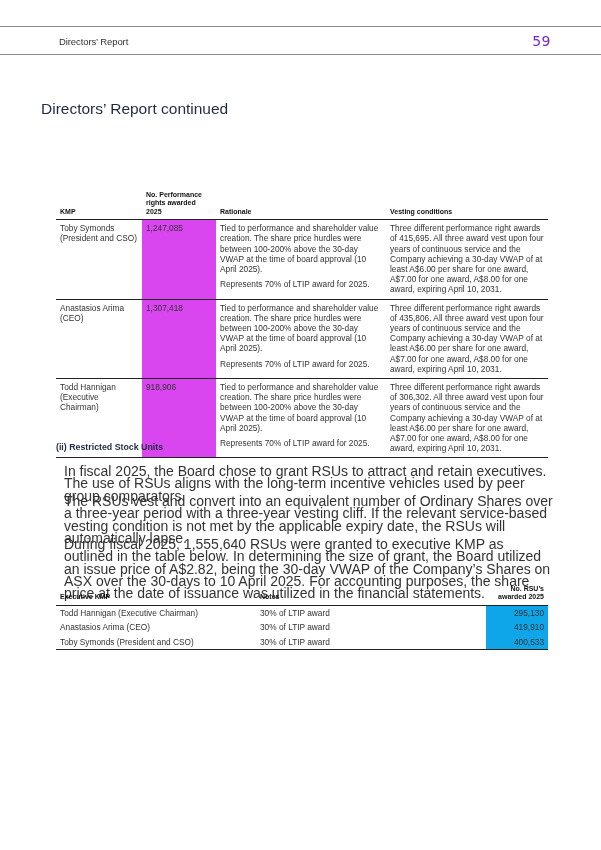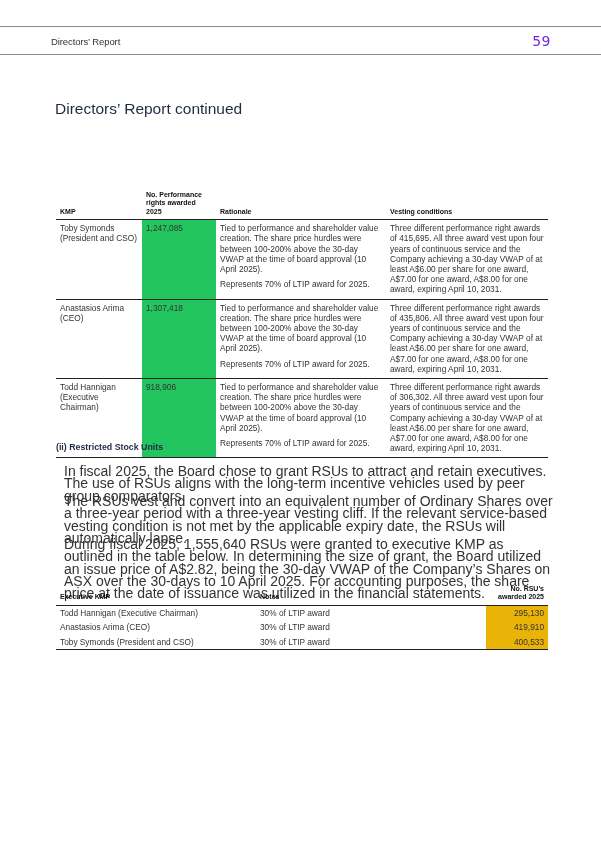--- a/index.html
+++ b/index.html
@@ -1,39 +1,39 @@
 <!DOCTYPE html>
 <html><head>
 <meta charset="utf-8">
 <style>
   html, body { margin:0; padding:0; background:#ffffff; }
   body { width:601px; height:850px; position:relative; overflow:hidden;
          font-family:"Liberation Sans", sans-serif; color:#222; }
   .hdr-line { position:absolute; left:0; width:601px; height:1px; background:#8a8a8a; }
-  .hdr-title { position:absolute; left:51px; top:36px; font-size:9.5px; color:#333;
+  .hdr-title { position:absolute; left:59px; top:36px; font-size:9.5px; color:#333;
                font-family:"Liberation Sans Narrow","Liberation Sans",sans-serif; letter-spacing:-0.1px;text-align:center; }
   .page-num { position:absolute; right:50px; top:33px; font-size:14px; color:#6d28d9;
               font-family:"DejaVu Sans", sans-serif; letter-spacing:0.5px; }
-  .page-title { position:absolute; left:55px; top:100px; font-size:15.5px; color:#1f2a44; }
+  .page-title { position:absolute; left:41px; top:100px; font-size:15.5px; color:#1f2a44; }
   table { border-collapse:collapse; position:absolute; font-size:8.3px; line-height:10.2px; color:#333; }
   th { font-weight:bold; font-size:7px; line-height:8.4px; color:#111; text-align:left; vertical-align:bottom; padding:0 4px 3px 4px; }
   td { vertical-align:top; padding:3px 4px 4px 4px; }
   .kmp-table { left:56px; top:191px; width:492px; }
   .kmp-table thead tr { border-bottom:1.5px solid #222; }
   .kmp-table tbody tr { border-bottom:1.5px solid #222; }
-  .kmp-table .num { background:#22c55e; }
+  .kmp-table .num { background:#d946ef; }
   .kmp-table td p { margin:0; }
   .kmp-table td p + p { margin-top:5px; }
   .sec-head { position:absolute; left:56px; top:442px; font-size:8.8px; font-weight:bold; color:#1f2a44; }
   .para { position:absolute; left:56px; width:490px; font-size:14px; line-height:12.3px; color:#333; margin:8px; }
   .rsu-table { left:56px; top:585px; width:492px; }
   .rsu-table thead tr { border-bottom:1.5px solid #222; }
   .rsu-table tbody tr:last-child { border-bottom:1.5px solid #222; }
   .rsu-table td { padding:2px 4px 2px 4px; line-height:10.5px; }
-  .rsu-table .num { background:#eab308; text-align:right; }
+  .rsu-table .num { background:#0ea5e9; text-align:right; }
   .rsu-table th.r { text-align:right; }
 </style>
 </head>
 <body>
 
 <div class="hdr-line" style="top:26px;"></div>
 <div class="hdr-title">Directors’ Report</div>
 <div class="page-num">59</div>
 <div class="hdr-line" style="top:54px;"></div>
 

